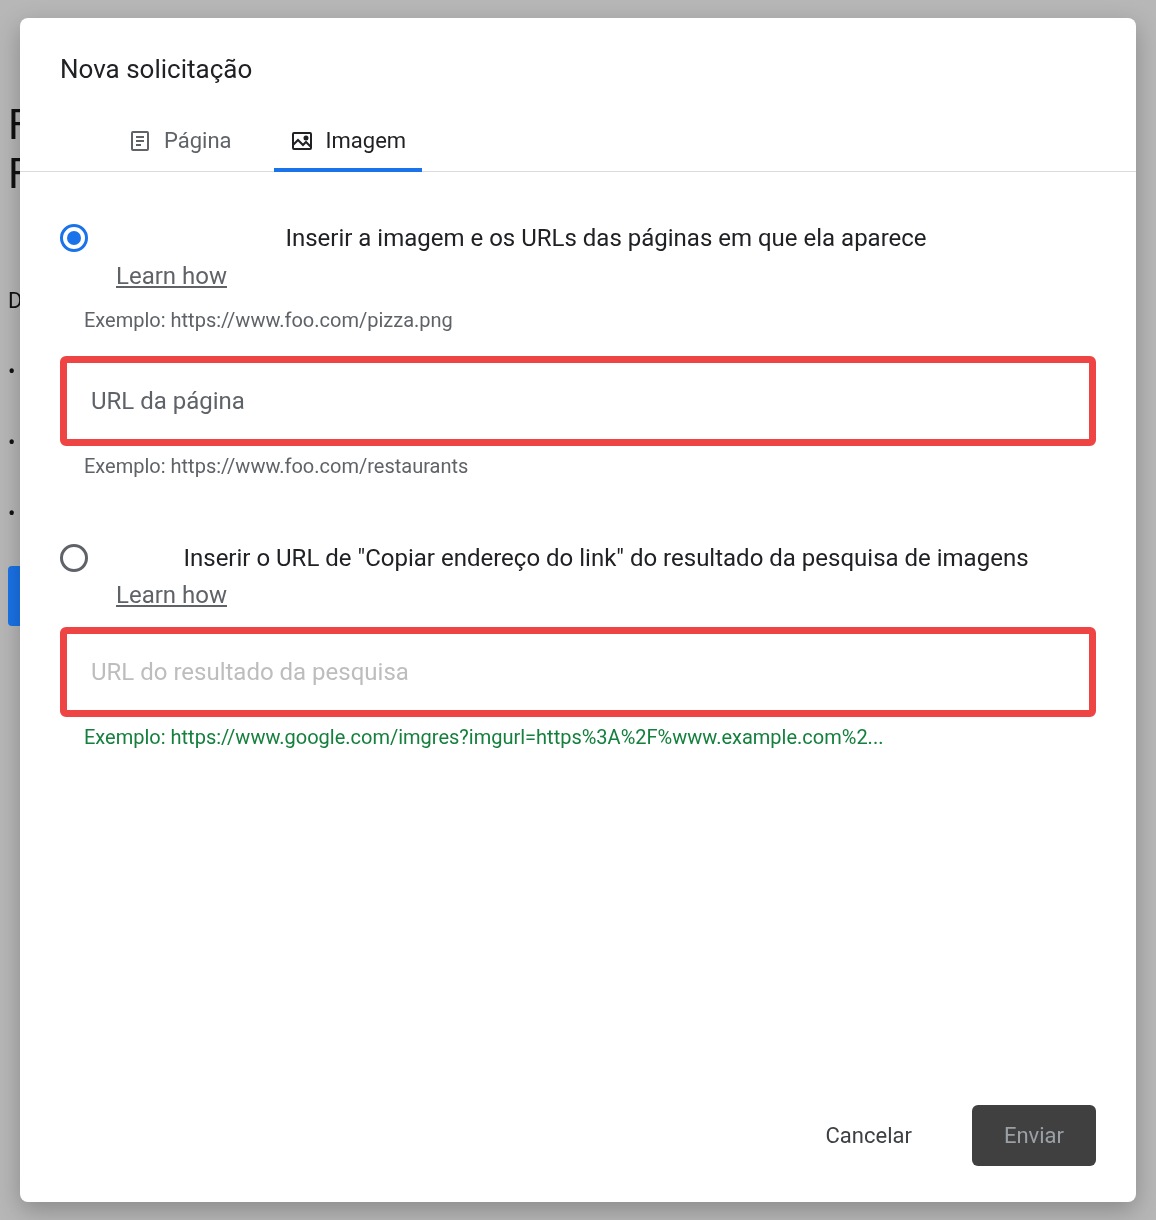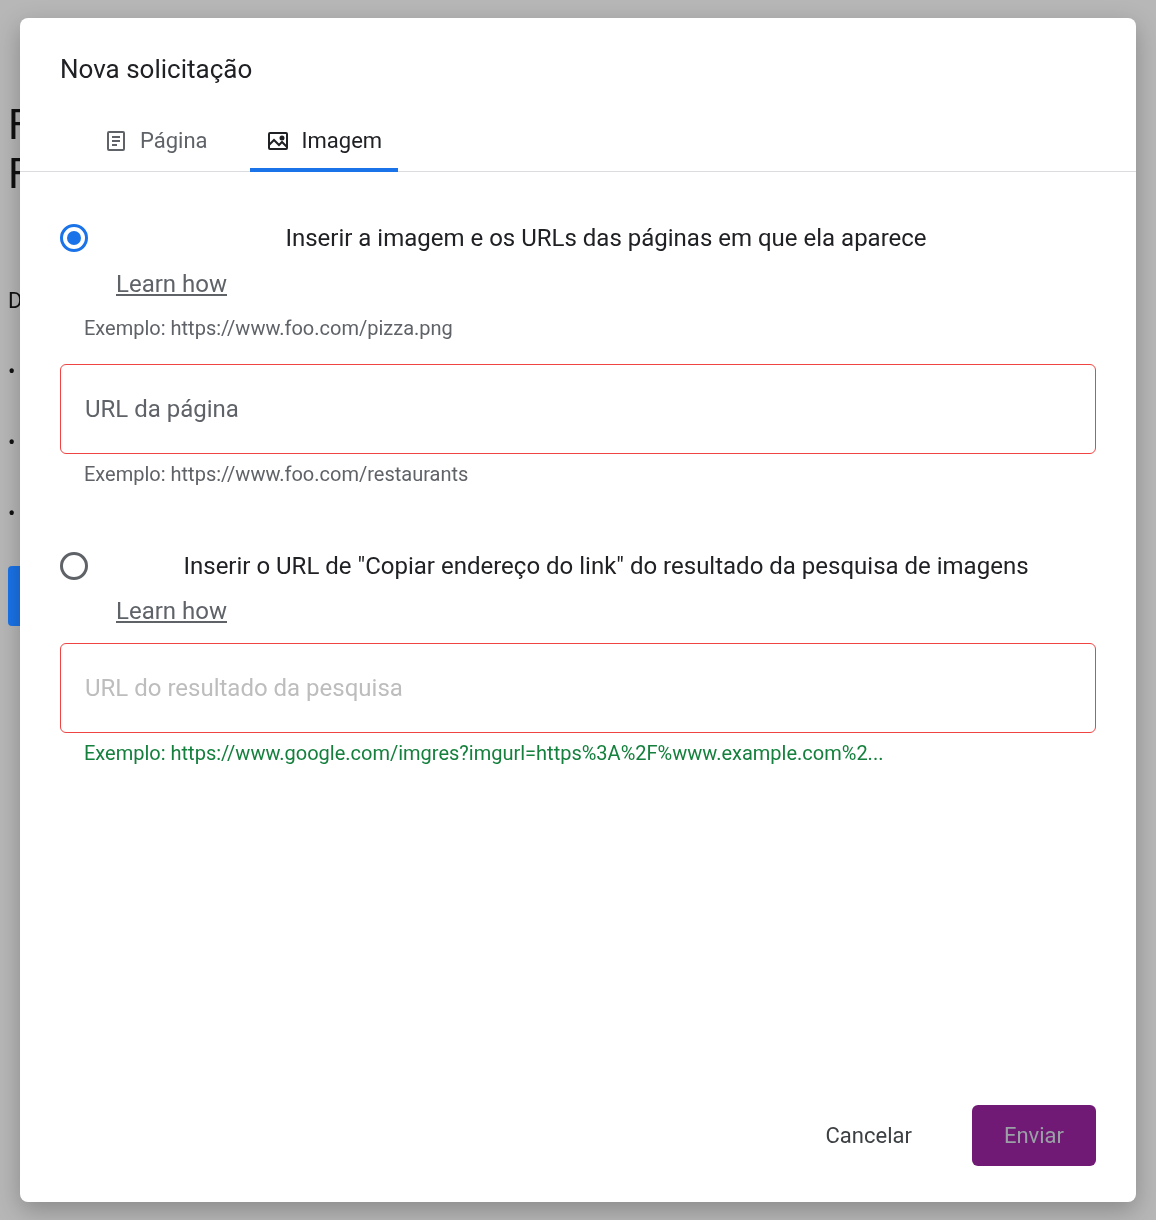--- a/index.html
+++ b/index.html
@@ -63,21 +63,21 @@
     .dialog-title {
       font-size: 26px;
       color: #202124;
       font-weight: 400;
       margin-bottom: 30px;
     }
     .tabs {
       display: flex;
       gap: 42px;
       border-bottom: 1px solid #dadce0;
-      padding-left: 36px;
+      padding-left: 60px;
       margin-left: -40px;
       margin-right: -40px;
     }
     .tab {
       display: flex;
       align-items: center;
       gap: 12px;
       padding: 14px 8px 18px 8px;
       font-size: 22px;
       color: #5f6368;
@@ -150,30 +150,30 @@
       font-size: 24px;
       color: #202124;
       line-height: 1.4;
       text-align: center;
     }
     .learn-link {
       display: inline-block;
       font-size: 24px;
       color: #5f6368;
       text-decoration: underline;
-      margin-top: 14px;
+      margin-top: 6px;
       cursor: pointer;
     }
     .input-group {
       margin-bottom: 24px;
     }
     .text-input {
       width: 100%;
       height: 90px;
-      border: 1px solid #ef4444;
+      border: 7px solid #ef4444;
       border-radius: 6px;
       padding: 0 24px;
       font-size: 24px;
       color: #202124;
       outline: none;
       font-family: inherit;
     }
     .text-input::placeholder {
       color: #5f6368;
     }
@@ -207,21 +207,21 @@
       color: #3c4043;
       background: none;
       border: none;
       cursor: pointer;
       padding: 12px 16px;
       font-family: inherit;
     }
     .btn-submit {
       font-size: 22px;
       color: #9aa0a6;
-      background: #701a75;
+      background: #404040;
       border: none;
       border-radius: 6px;
       padding: 18px 32px;
       cursor: pointer;
       font-family: inherit;
     }
   </style>
 </head>
 <body>
 

